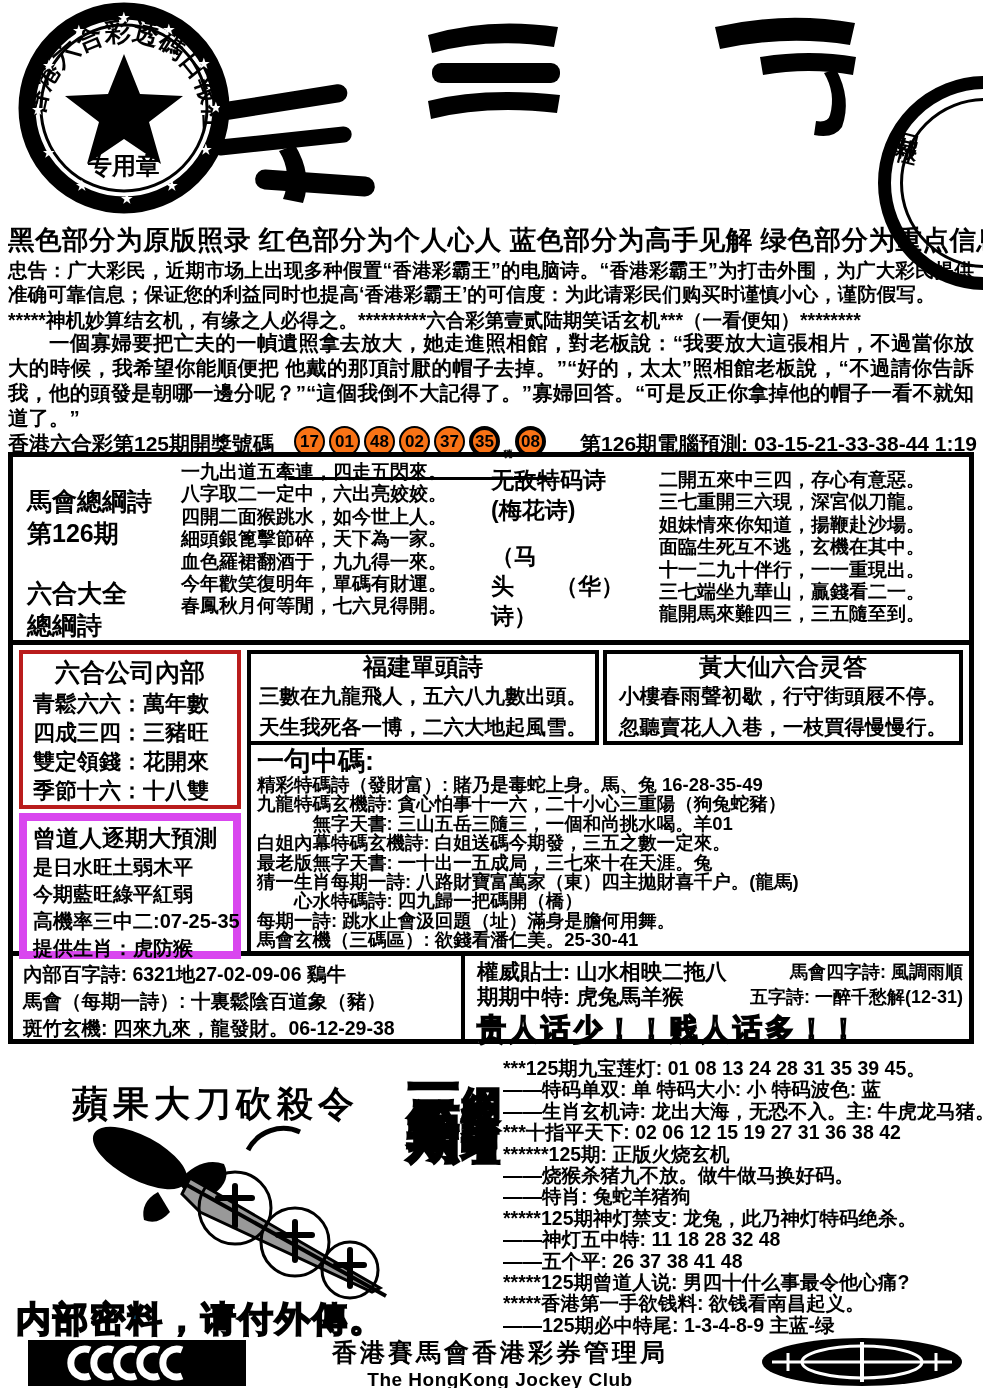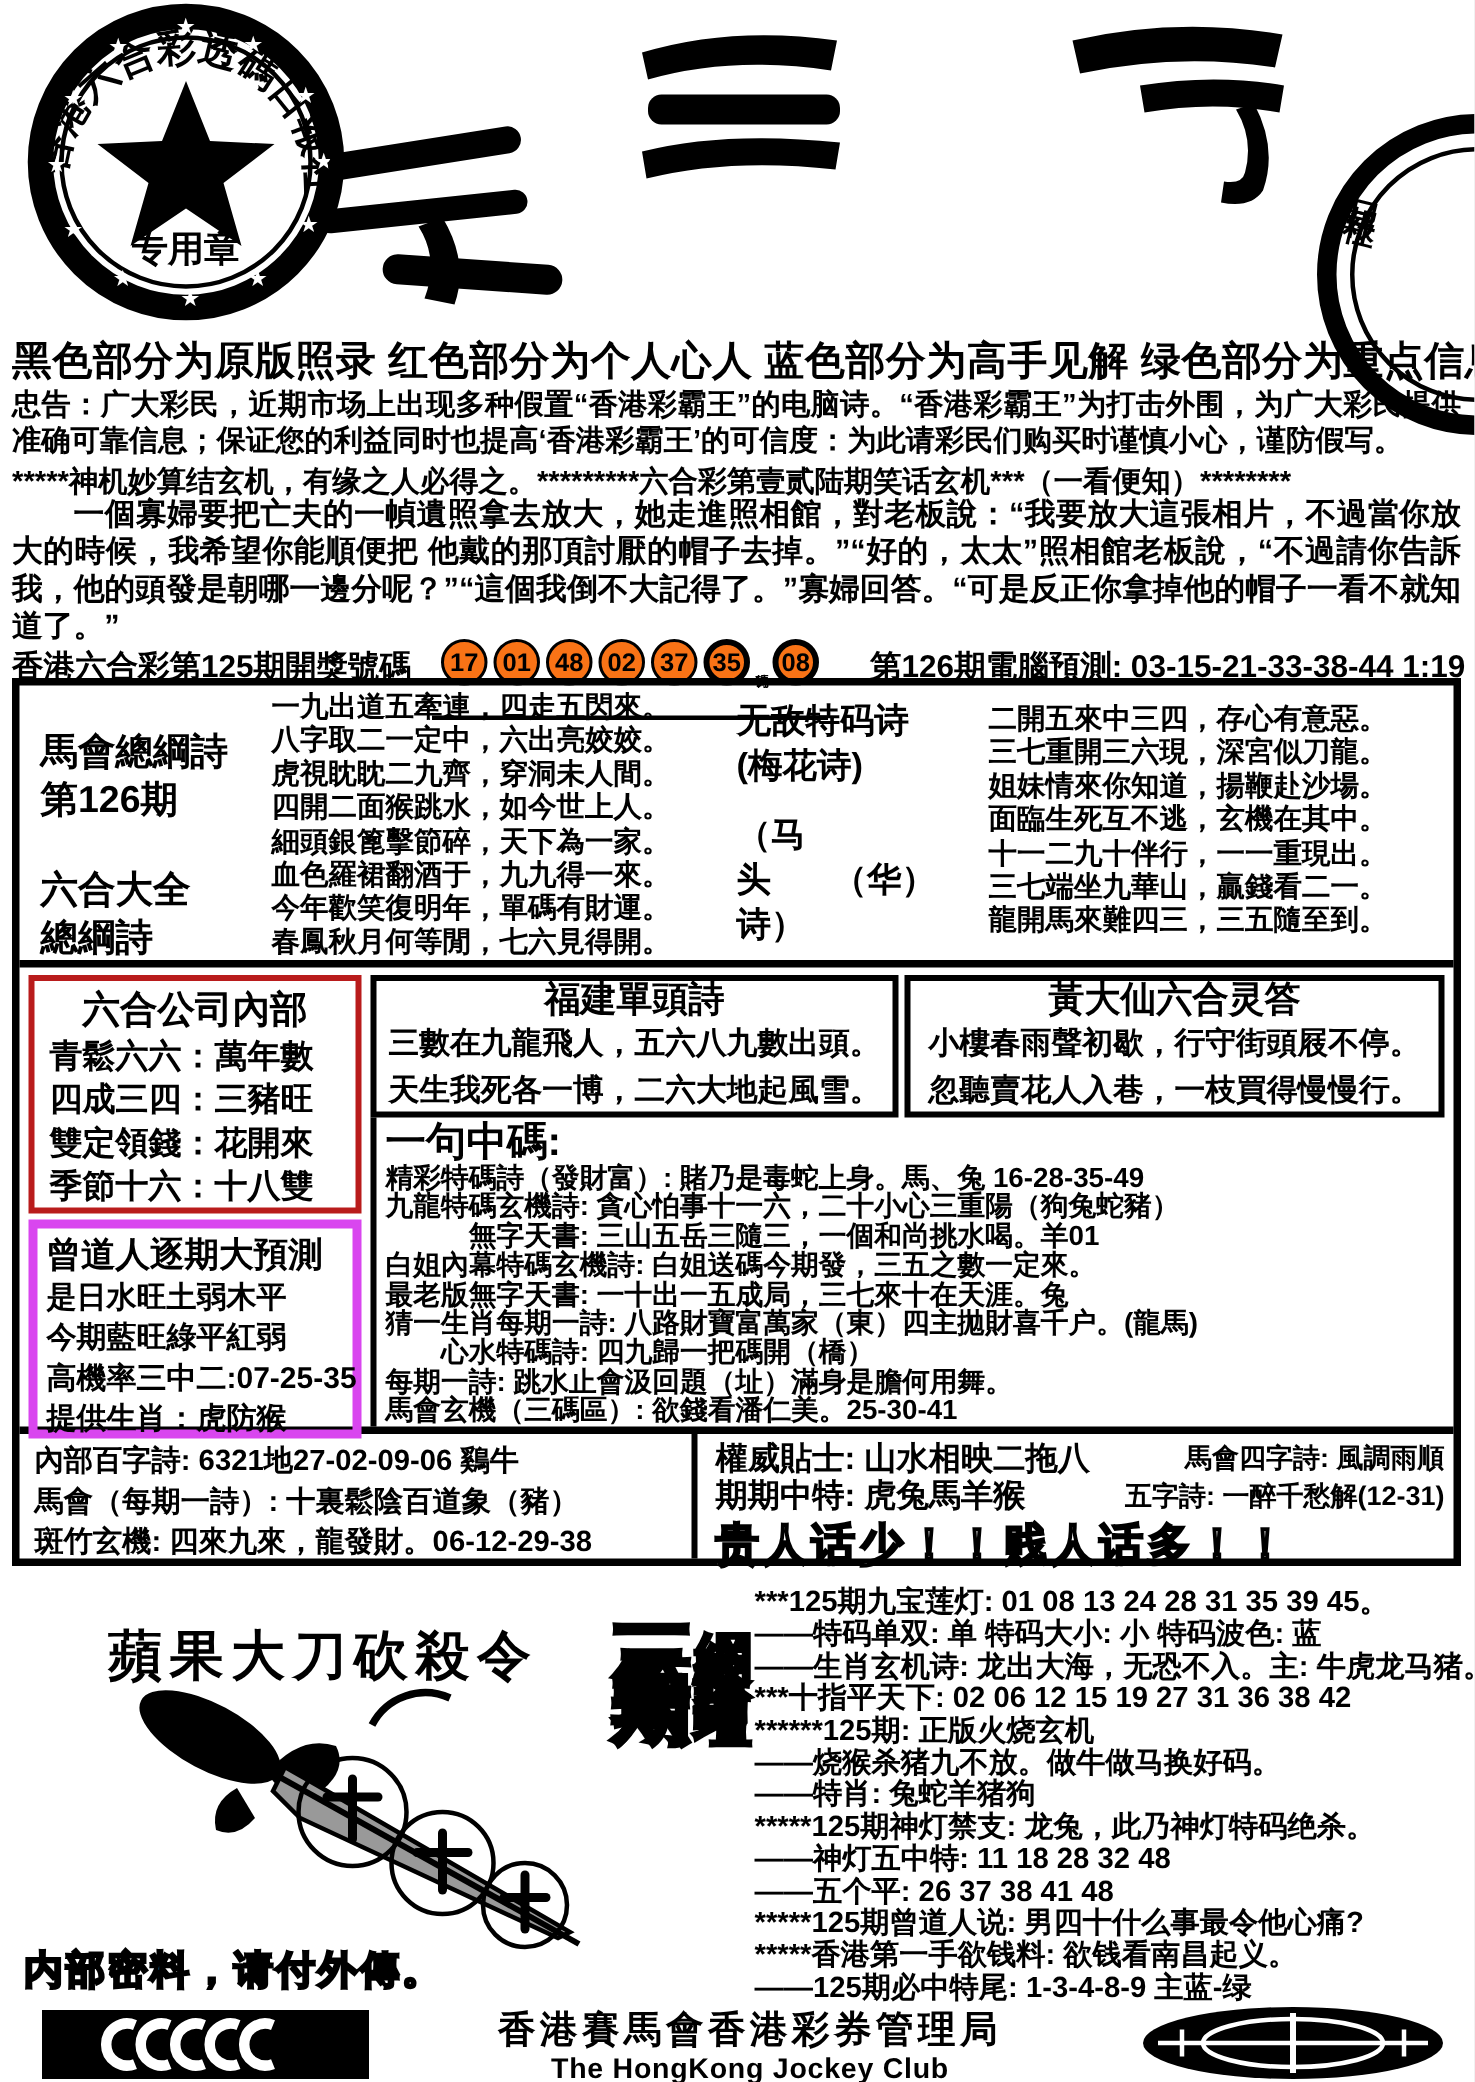--- a/index.html
+++ b/index.html
@@ -48,21 +48,21 @@
   .poem-col { width:300px; padding-top:4px; font-size:19px; line-height:22.4px; white-space:nowrap; }
   .mid-labels { width:178px; padding:8px 0 0 10px; font-size:23px; line-height:30px; }
   .mid-labels .mrow { display:flex; }
   .mid-labels .mcol { width:64px; }
   .poem-col2 { flex:1; padding-top:12px; font-size:19px; line-height:22.4px; white-space:nowrap; }
   .middle-area { display:flex; height:306px; }
   .mid-left { width:232px; display:flex; flex-direction:column; }
   .company-box { border:4px solid #b91c1c; margin:5px 4px 2px 6px; height:176px; }
   .company-box .bx-title { text-align:center; font-size:25px; padding-top:2px; }
   .company-box .bx-line { font-size:22px; line-height:29px; padding-left:10px; white-space:nowrap; }
-  .zengdao-box { border:6px solid #d946ef; margin:2px 4px 0 6px; height:146px; }
+  .zengdao-box { border:8px solid #d946ef; margin:2px 4px 0 6px; height:146px; }
   .zengdao-box .bx-title { font-size:23px; padding:2px 0 0 6px; white-space:nowrap; }
   .zengdao-box .bx-line { font-size:20px; line-height:27px; padding-left:6px; white-space:nowrap; }
   .mid-right { flex:1; display:flex; flex-direction:column;justify-content:space-between; }
   .two-boxes { display:flex; height:100px; }
   .fujian-box { width:352px; border:4px solid #000; margin:5px 4px 0 2px; }
   .wts-box { flex:1; border:4px solid #000; margin:5px 6px 0 0; }
   .two-boxes .bx-title { text-align:center; font-size:24px; line-height:26px; }
   .two-boxes .bx-line { font-size:20.5px; line-height:31px; text-align:center; white-space:nowrap; }
   .yiju { flex:1; border-left:4px solid #000; margin-left:2px; padding:2px 0 0 6px; }
   .yiju-title { font-size:27px; line-height:28px; }
@@ -72,21 +72,21 @@
   .bl .bx-line { font-size:19.5px; line-height:27px; white-space:nowrap; }
   .br { flex:1; padding:4px 6px 0 12px; }
   .tip-row { display:flex; justify-content:space-between; }
   .tip-big { font-size:21.5px; line-height:25px; white-space:nowrap; }
   .tip-small { font-size:18px; line-height:25px; white-space:nowrap; }
   .outline-text { font-size:29px; letter-spacing:3px; color:#fff;
     -webkit-text-stroke:1.6px #000; white-space:nowrap; }
   
   .apple-title { position:absolute; left:72px; top:1080px; font-size:36px; letter-spacing:5px; }
   .dagger { position:absolute; left:50px; top:1120px; }
-  .secret-note { position:absolute; left:16px; top:1296px; font-size:26px; letter-spacing:2px;
+  .secret-note { position:absolute; left:16px; top:1296px; font-size:35px; letter-spacing:2px;
     color:#0c4a6e; -webkit-text-stroke:1.8px #000; }
   .v-issue { position:absolute; left:408px; top:1058px; writing-mode:vertical-rl;
     text-orientation:upright; font-size:52px; line-height:1; color:#fff;
     -webkit-text-stroke:3px #000; letter-spacing:3px; }
   .v-forum { position:absolute; left:462px; top:1058px; writing-mode:vertical-rl;
     text-orientation:upright; font-size:38px; line-height:1; color:#fff;
     -webkit-text-stroke:2.4px #000; letter-spacing:12px; }
   .forum-list { position:absolute; left:503px; top:1058px; width:478px; }
   .forum-line { font-size:19.5px; line-height:21.4px; white-space:nowrap; }
   
@@ -176,21 +176,20 @@
       <div class="lp">
         <div>馬會總綱詩</div>
         <div>第126期</div>
         <div class="gap"></div>
         <div>六合大全</div>
         <div>總綱詩</div>
       </div>
       <div class="poem-col">
         <div>一九出道五牽連，四走五閃來。</div>
         <div>八字取二一定中，六出亮姣姣。</div>
-        <div>虎視眈眈二九齊，穿洞未人間。</div>
         <div>四開二面猴跳水，如今世上人。</div>
         <div>細頭銀篦擊節碎，天下為一家。</div>
         <div>血色羅裙翻酒于，九九得一來。</div>
         <div>今年歡笑復明年，單碼有財運。</div>
         <div>春鳳秋月何等閒，七六見得開。</div>
       </div>
       <div class="mid-labels">
         <div>无敌特码诗</div>
         <div>(梅花诗)</div>
         <div style="height:16px;"></div>

